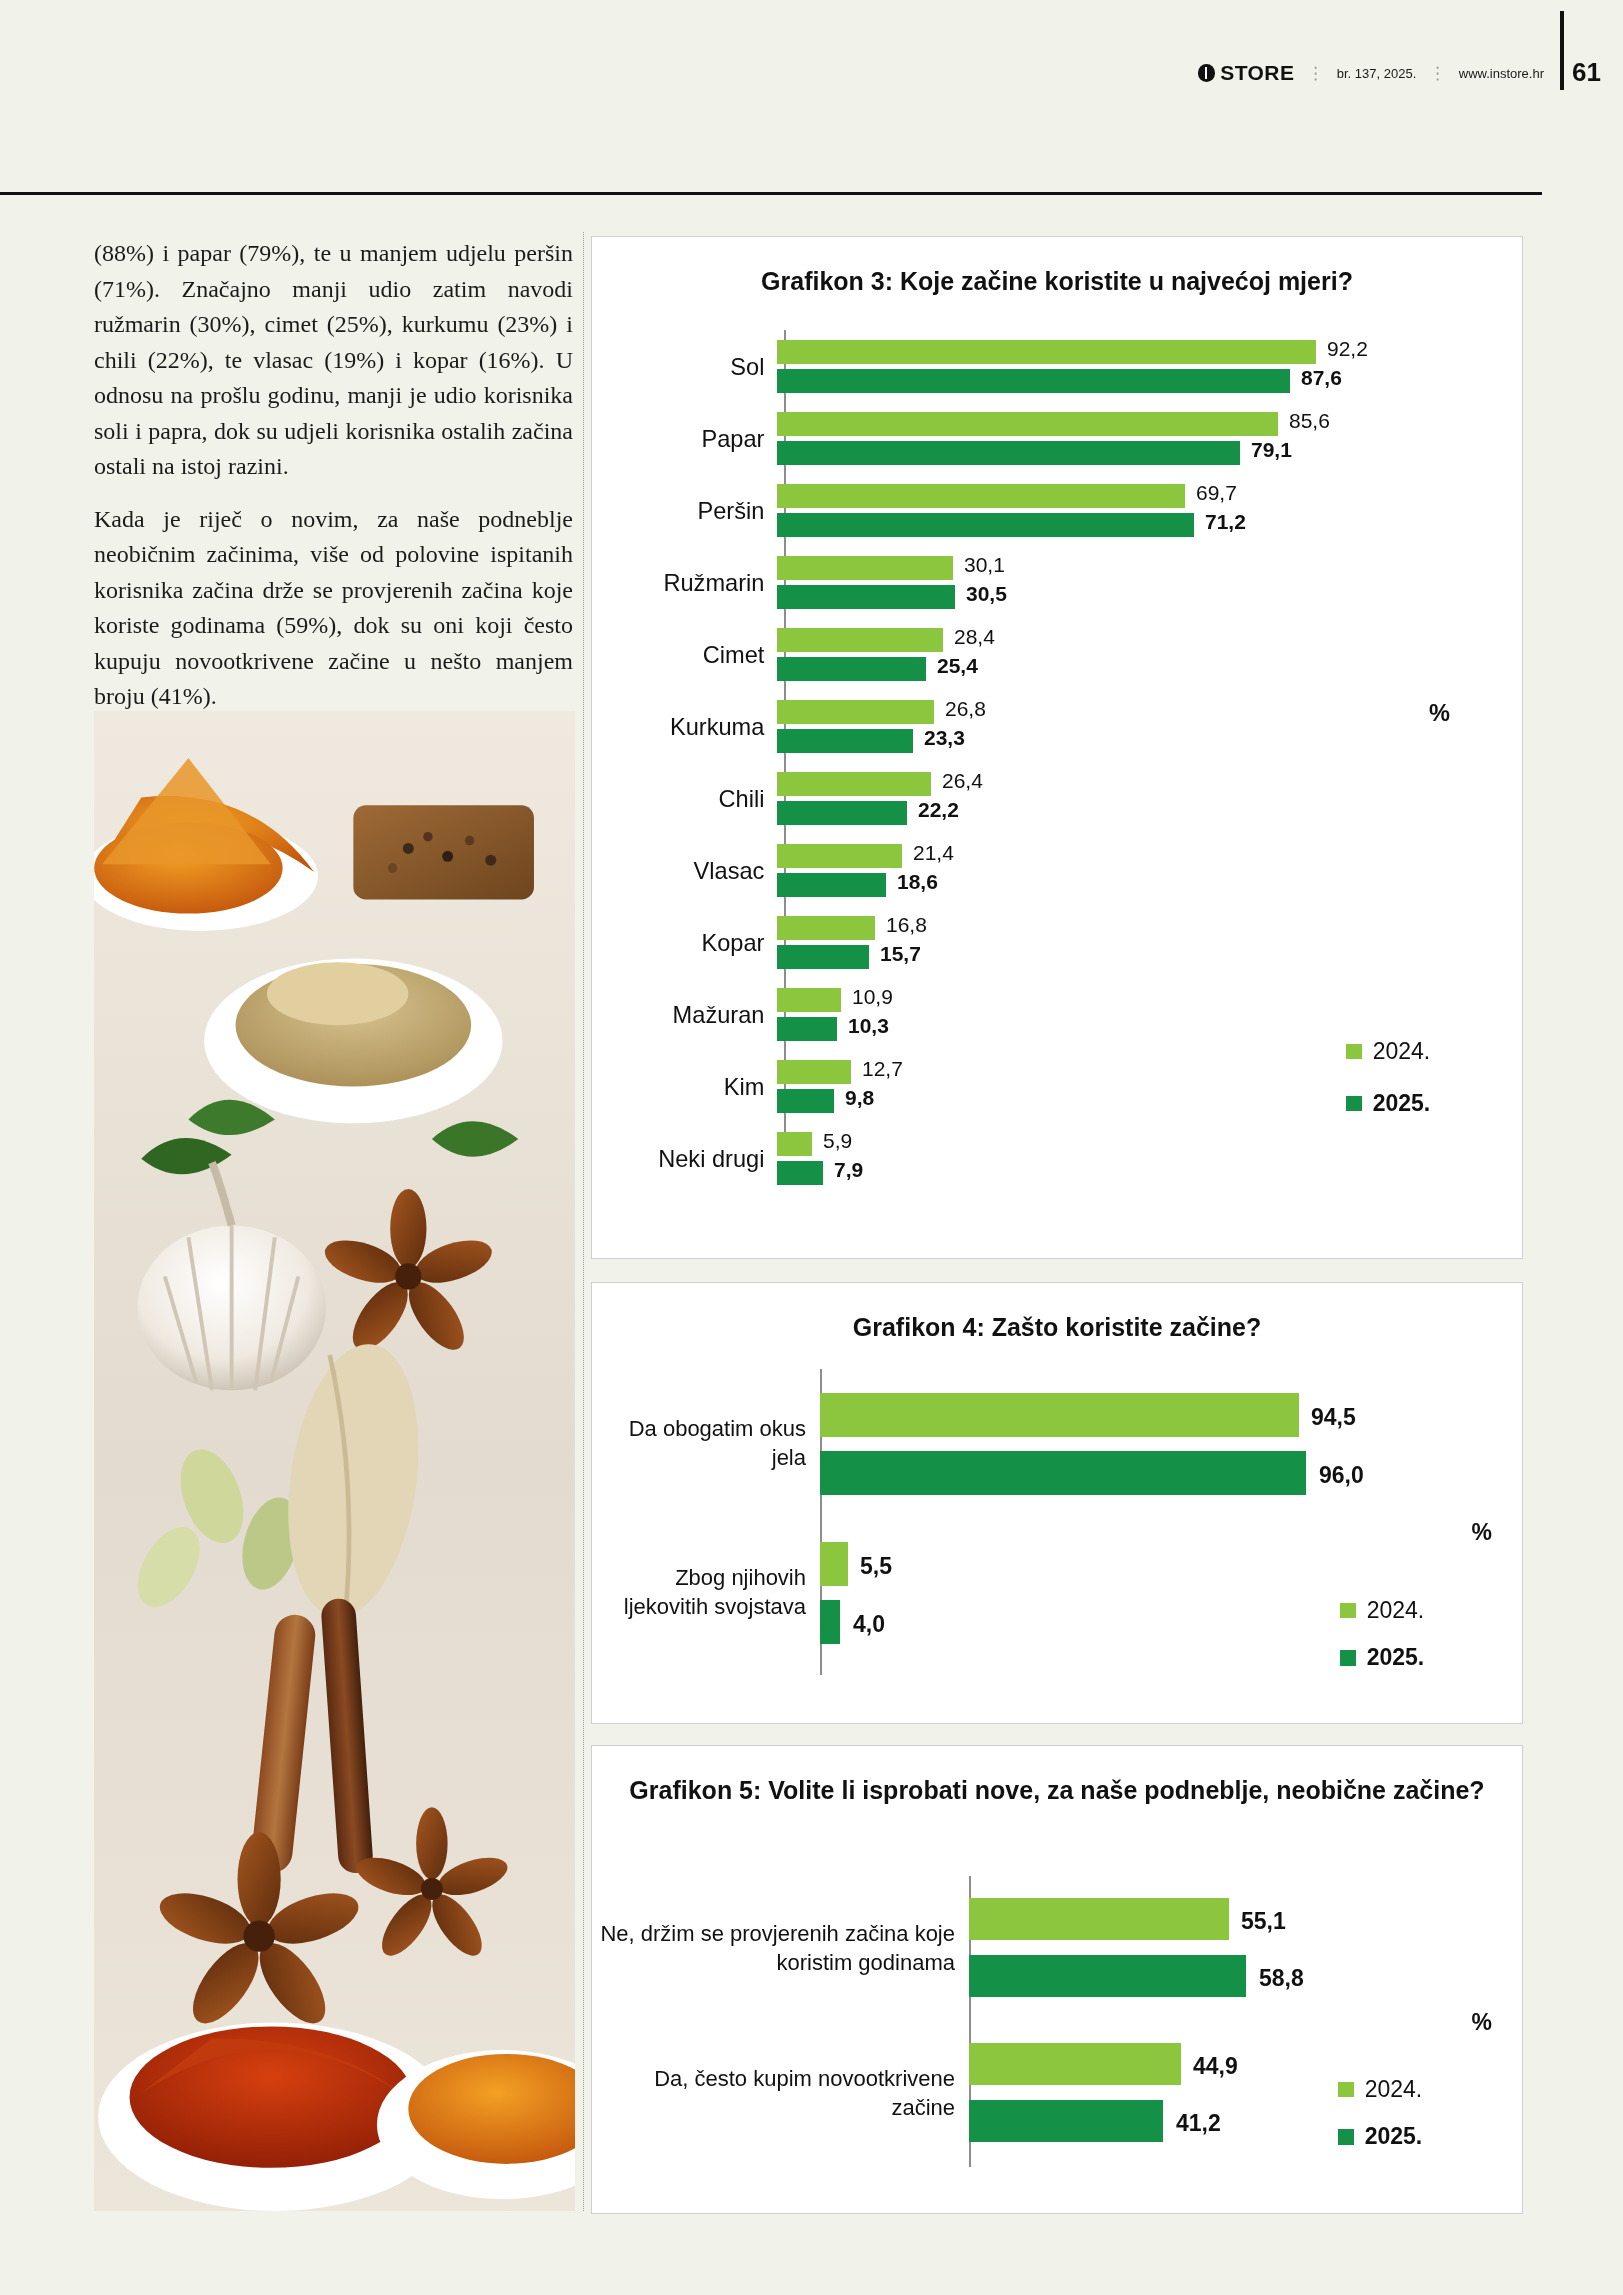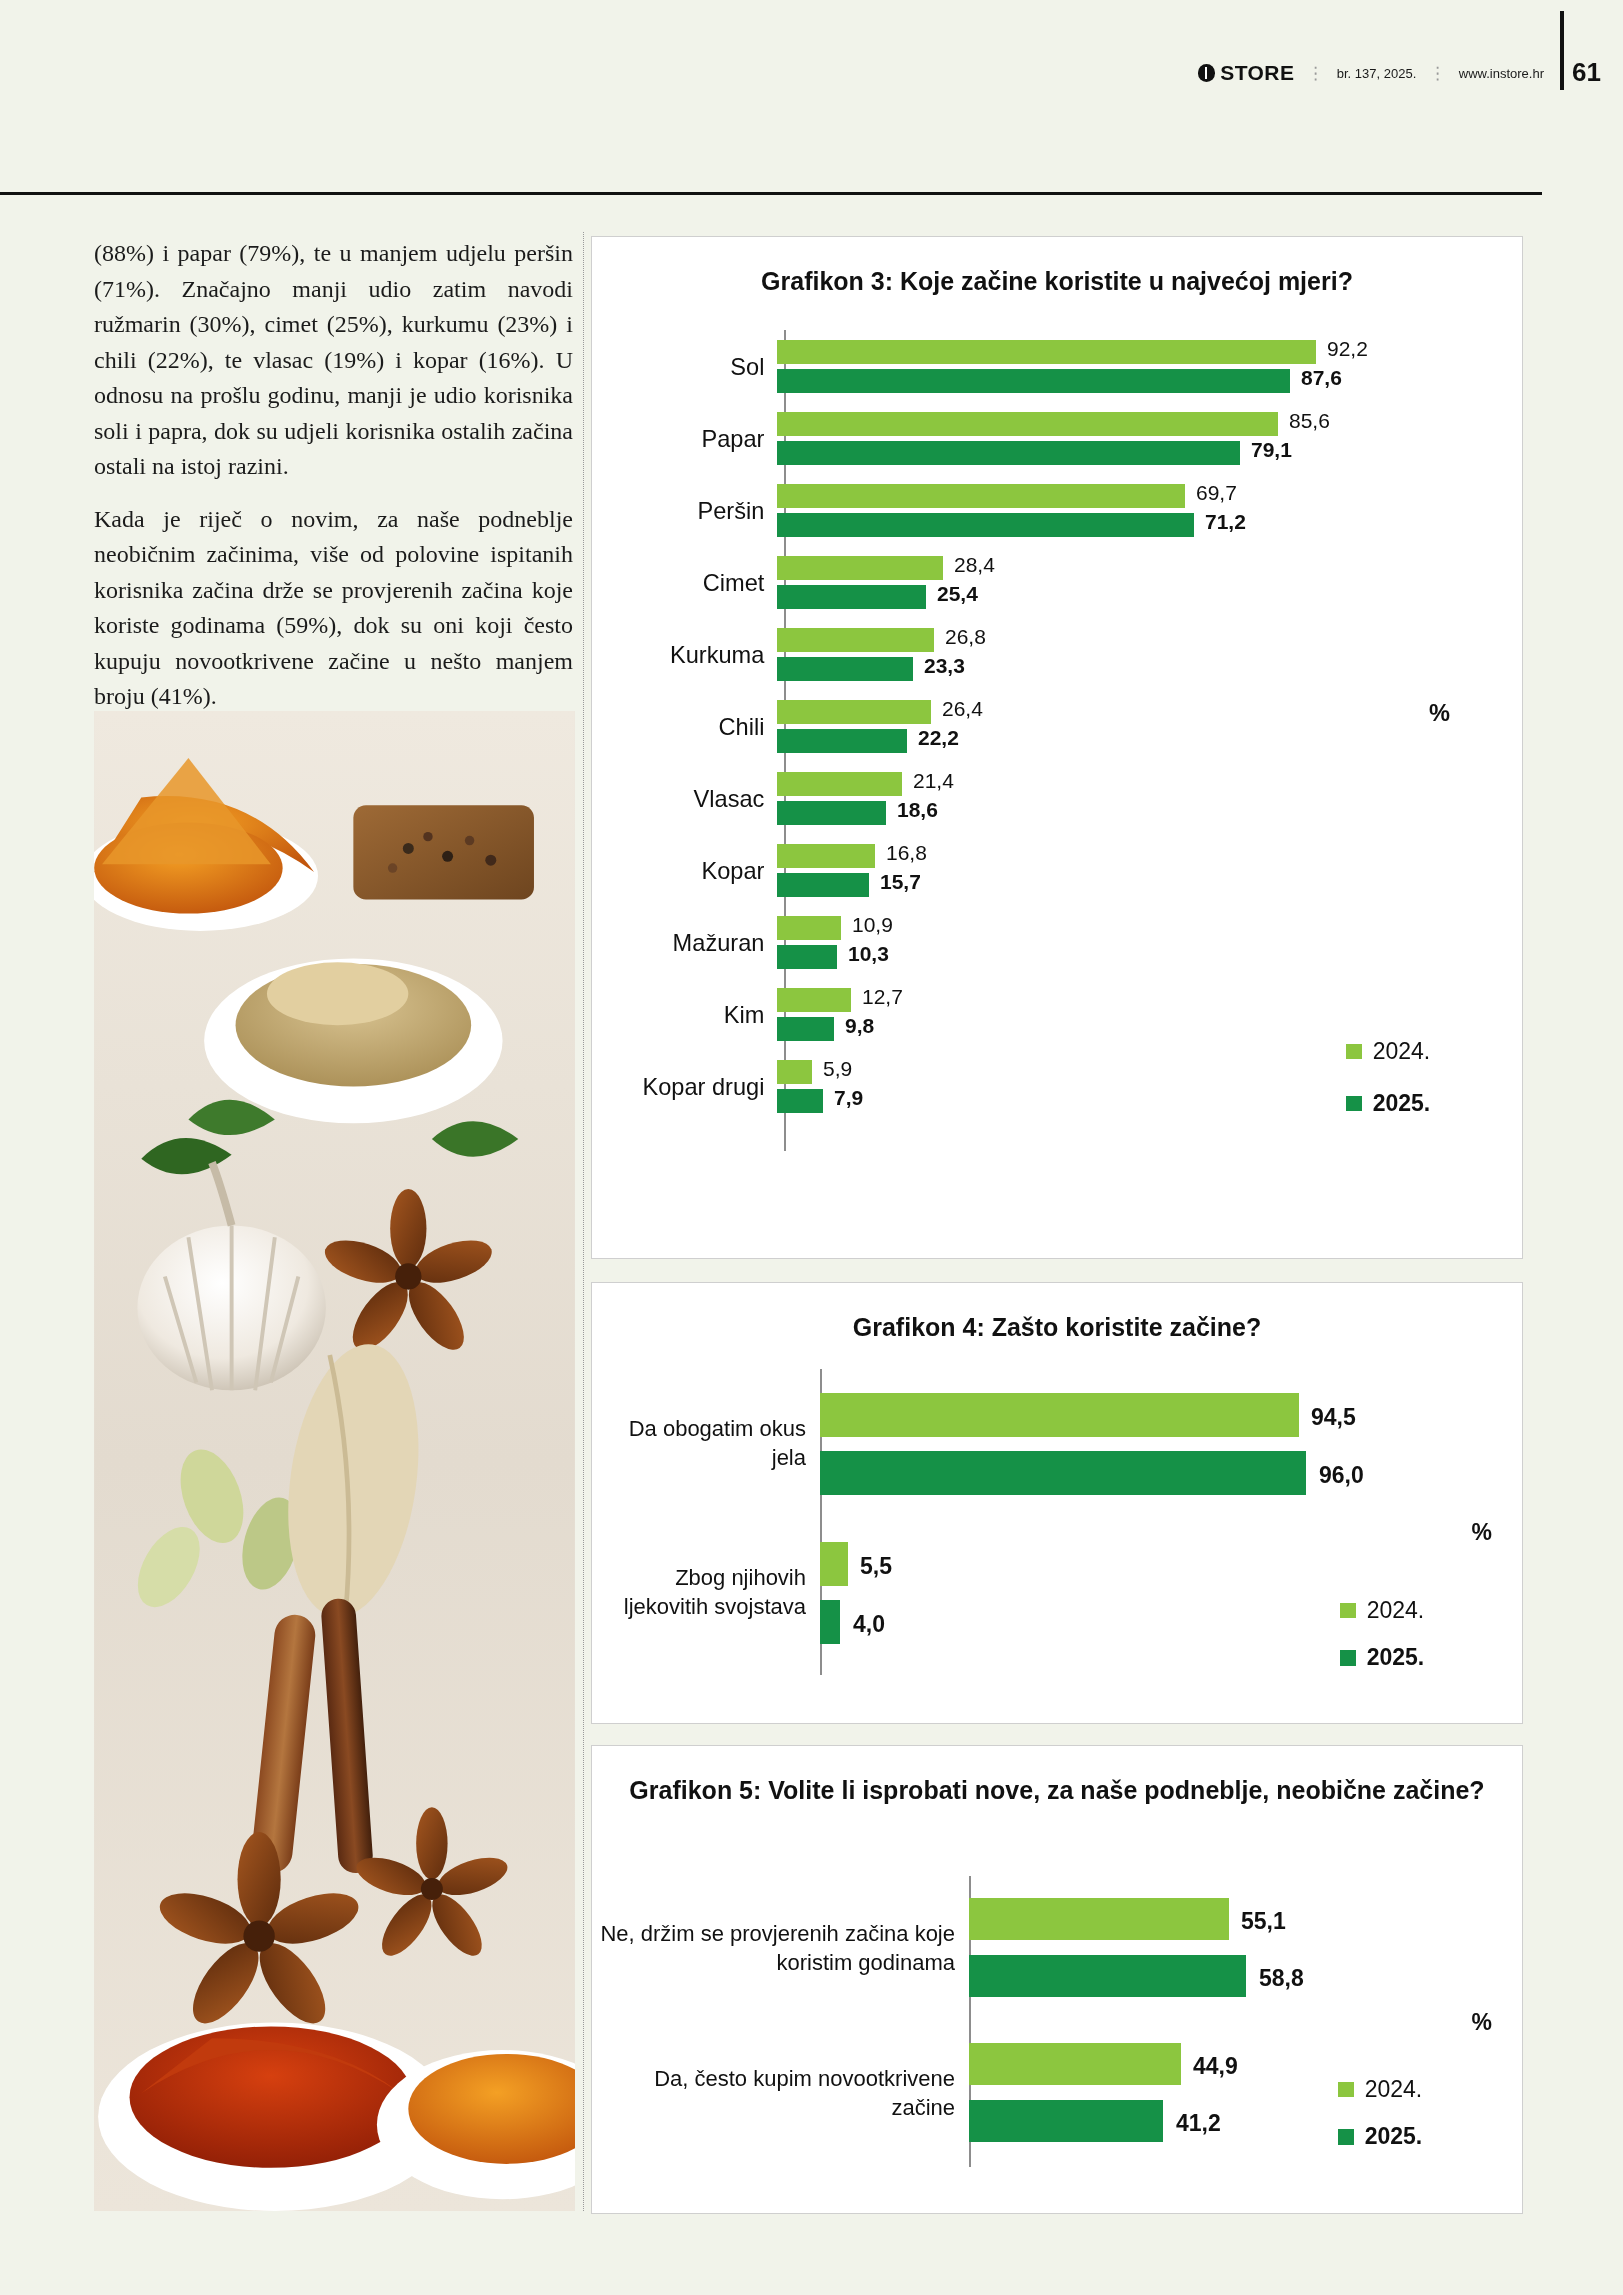--- a/index.html
+++ b/index.html
@@ -455,20 +455,29 @@
       <div class="row3">
         <div class="lbl3">Peršin</div>
         <div class="bars3">
           <div class="bar y24" style="width: 408px;"></div>
           <div class="bval y24" style="left: 419px;">69,7</div>
           <div class="bar y25" style="width: 417px;"></div>
           <div class="bval y25" style="left: 428px;">71,2</div>
         </div>
       </div>
       <div class="row3">
+        <div class="lbl3">Ružmarin</div>
+        <div class="bars3">
+          <div class="bar y24" style="width: 176px;"></div>
+          <div class="bval y24" style="left: 187px;">30,1</div>
+          <div class="bar y25" style="width: 178px;"></div>
+          <div class="bval y25" style="left: 189px;">30,5</div>
+        </div>
+      </div>
+      <div class="row3">
         <div class="lbl3">Cimet</div>
         <div class="bars3">
           <div class="bar y24" style="width: 166px;"></div>
           <div class="bval y24" style="left: 177px;">28,4</div>
           <div class="bar y25" style="width: 149px;"></div>
           <div class="bval y25" style="left: 160px;">25,4</div>
         </div>
       </div>
       <div class="row3">
         <div class="lbl3">Kurkuma</div>
@@ -518,21 +527,21 @@
       <div class="row3">
         <div class="lbl3">Kim</div>
         <div class="bars3">
           <div class="bar y24" style="width: 74px;"></div>
           <div class="bval y24" style="left: 85px;">12,7</div>
           <div class="bar y25" style="width: 57px;"></div>
           <div class="bval y25" style="left: 68px;">9,8</div>
         </div>
       </div>
       <div class="row3">
-        <div class="lbl3">Kopar drugi</div>
+        <div class="lbl3">Neki drugi</div>
         <div class="bars3">
           <div class="bar y24" style="width: 35px;"></div>
           <div class="bval y24" style="left: 46px;">5,9</div>
           <div class="bar y25" style="width: 46px;"></div>
           <div class="bval y25" style="left: 57px;">7,9</div>
         </div>
       </div>
     </div>
   <div class="pct3">%</div>
   <div class="legend" id="legend3" style="left:754px;top:801px;">

